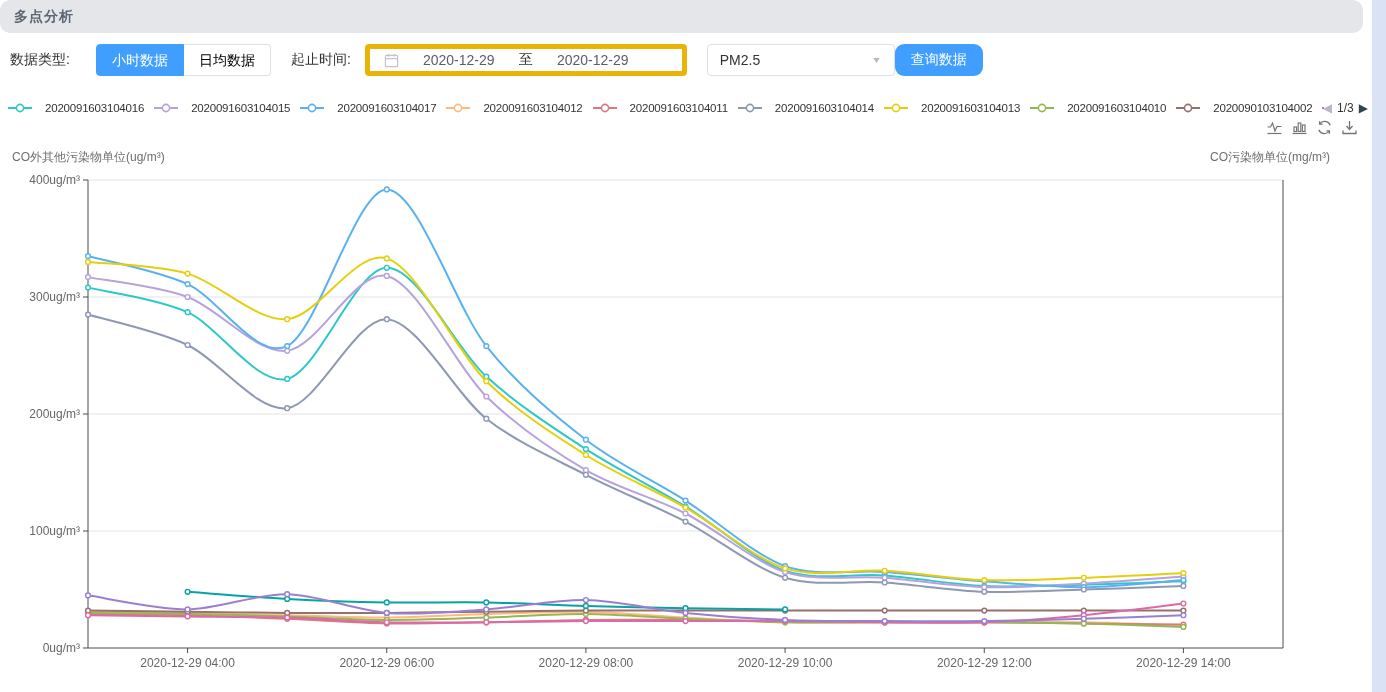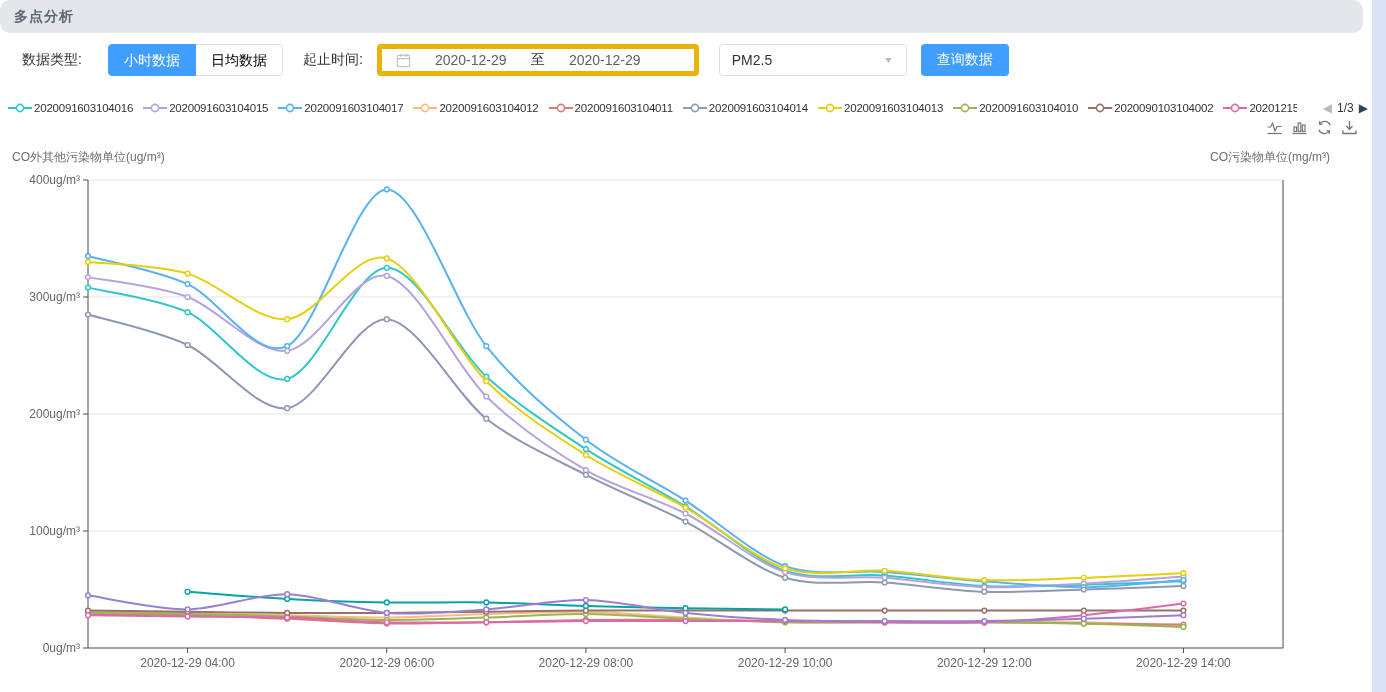--- a/index.html
+++ b/index.html
@@ -16,21 +16,21 @@
     border-radius:10px;
   }
   .scroll-strip {
     position:absolute; right:0; top:0; width:14px; height:692px;
     background:#d9e3f5;
   }
   .filter-row {
     position:absolute; left:0; top:44px; height:32px; width:1360px;
     display:flex; align-items:center; font-size:14px; color:#333;
   }
-  .filter-label { margin-left:22px; }
+  .filter-label { margin-left:10px; }
   .toggle-group { display:flex; margin-left:8px;padding-left:18px; }
   .toggle-btn {
     height:32px; line-height:30px; padding:0 15px; font-size:14px;
     border:1px solid #dcdfe6; background:#fff; color:#000000; cursor:pointer;
   }
   .toggle-btn.active {
     background:#409eff; border-color:#409eff; color:#fff;
     border-radius:4px 0 0 4px;
   }
   .toggle-btn.inactive { border-radius:0 4px 4px 0; border-left:none; }
@@ -43,31 +43,31 @@
   .date-val { width:120px; text-align:center; color:#5a5e66; font-size:14px; }
   .to-label { color:#333; font-size:14px; }
   .select-box {
     margin-left:20px; width:188px; height:32px; border:1px solid #dcdfe6;
     border-radius:4px; background:#fff; display:flex; align-items:center;
     justify-content:space-between; padding:0 12px; color:#333; font-size:14px;
     cursor:pointer;
   }
   .chevron { color:#b7bcc4; font-size:11px; transform:scaleY(0.8); }
   .query-btn {
-    margin-left:14px; height:32px; padding:0 16px; background:#409eff;
-    color:#fff; border:none; border-radius:4px; font-size:14px; cursor:pointer;
+    height:32px; padding:0 16px; background:#409eff;
+    color:#fff; border:none; border-radius:9px; font-size:14px; cursor:pointer;
     font-family:"Liberation Sans", sans-serif;
   }
   .legend-row {
     position:absolute; left:8px; top:99px; width:1316px; height:18px;
     display:flex; align-items:center; column-gap:10px; overflow:hidden;
     white-space:nowrap;
   }
   .legend-item {
-    display:inline-flex; align-items:center; gap:2px; cursor:pointer;
+    display:inline-flex; align-items:center; gap:13px; cursor:pointer;
     flex:0 0 auto;
   }
   .legend-item .lbl { font-size:11.5px; color:#333; letter-spacing:-0.2px; }
   .legend-item.clipped .lbl { max-width:48px; overflow:hidden; }
   .legend-pager {
     position:absolute; right:18px; top:99px; height:18px; display:flex;
     align-items:center; gap:5px; font-size:12px; color:#333;
   }
   .pager-prev { color:#b5b9c4; font-size:12px; cursor:pointer; }
   .pager-next { color:#2f4554; font-size:12px; cursor:pointer; }

